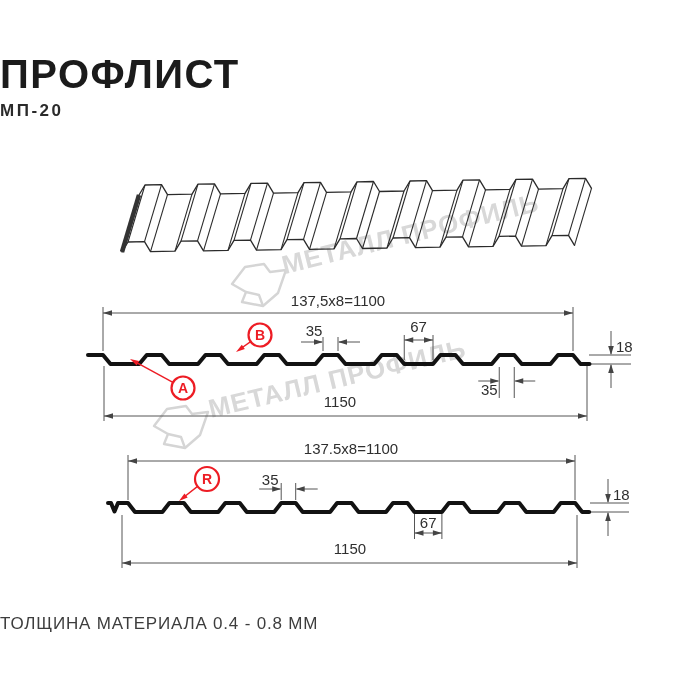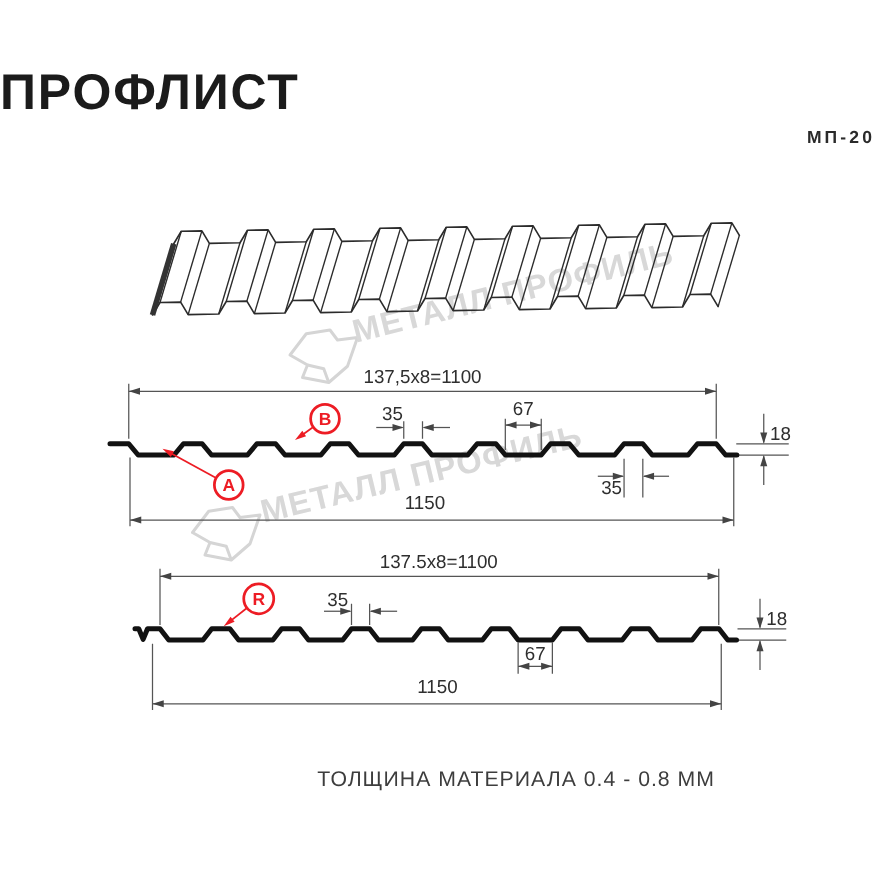--- a/index.html
+++ b/index.html
@@ -1,22 +1,22 @@
 <!DOCTYPE html>
 <html><head>
 <meta charset="utf-8">
 <style>
   html,body{margin:0;padding:0;background:#fff;}
   .canvas{position:relative;width:700px;height:700px;background:#ffffff;overflow:hidden;
           font-family:"Liberation Sans",sans-serif;}
   .title{position:absolute;top:52px;left:0;width:700px;text-align:left;
          font-size:40px;font-weight:800;color:#1b1b1b;letter-spacing:1.5px;z-index:3;}
-  .subtitle{position:absolute;top:101px;left:0;width:700px;text-align:right;
-         font-size:14px;font-weight:600;color:#2a2a2a;letter-spacing:2.5px;z-index:3;}
-  .footer{position:absolute;top:614px;left:0;width:572px;text-align:right;
+  .subtitle{position:absolute;top:101px;left:0;width:700px;text-align:left;
+         font-size:17px;font-weight:600;color:#2a2a2a;letter-spacing:2.5px;z-index:3;}
+  .footer{position:absolute;top:614px;left:0;width:572px;text-align:left;
          font-size:17px;font-weight:500;color:#3d3d3d;letter-spacing:.8px;z-index:3;}
   .wm{position:absolute;z-index:1;}
   .wmtext{position:absolute;white-space:nowrap;color:#d8d8d8;font-weight:bold;
           font-size:26px;letter-spacing:1px;transform-origin:0 100%;}
   .wm1 .wmtext{left:286px;top:250px;height:30px;transform:rotate(-14deg);}
   .wm2 .wmtext{left:212px;top:394px;height:28px;transform:rotate(-13.5deg);}
   .logo{position:absolute;}
   .wm1 .logo{left:228px;top:262px;}
   .wm2 .logo{left:150px;top:404px;}
   #drawing{position:absolute;left:0;top:0;z-index:2;}

